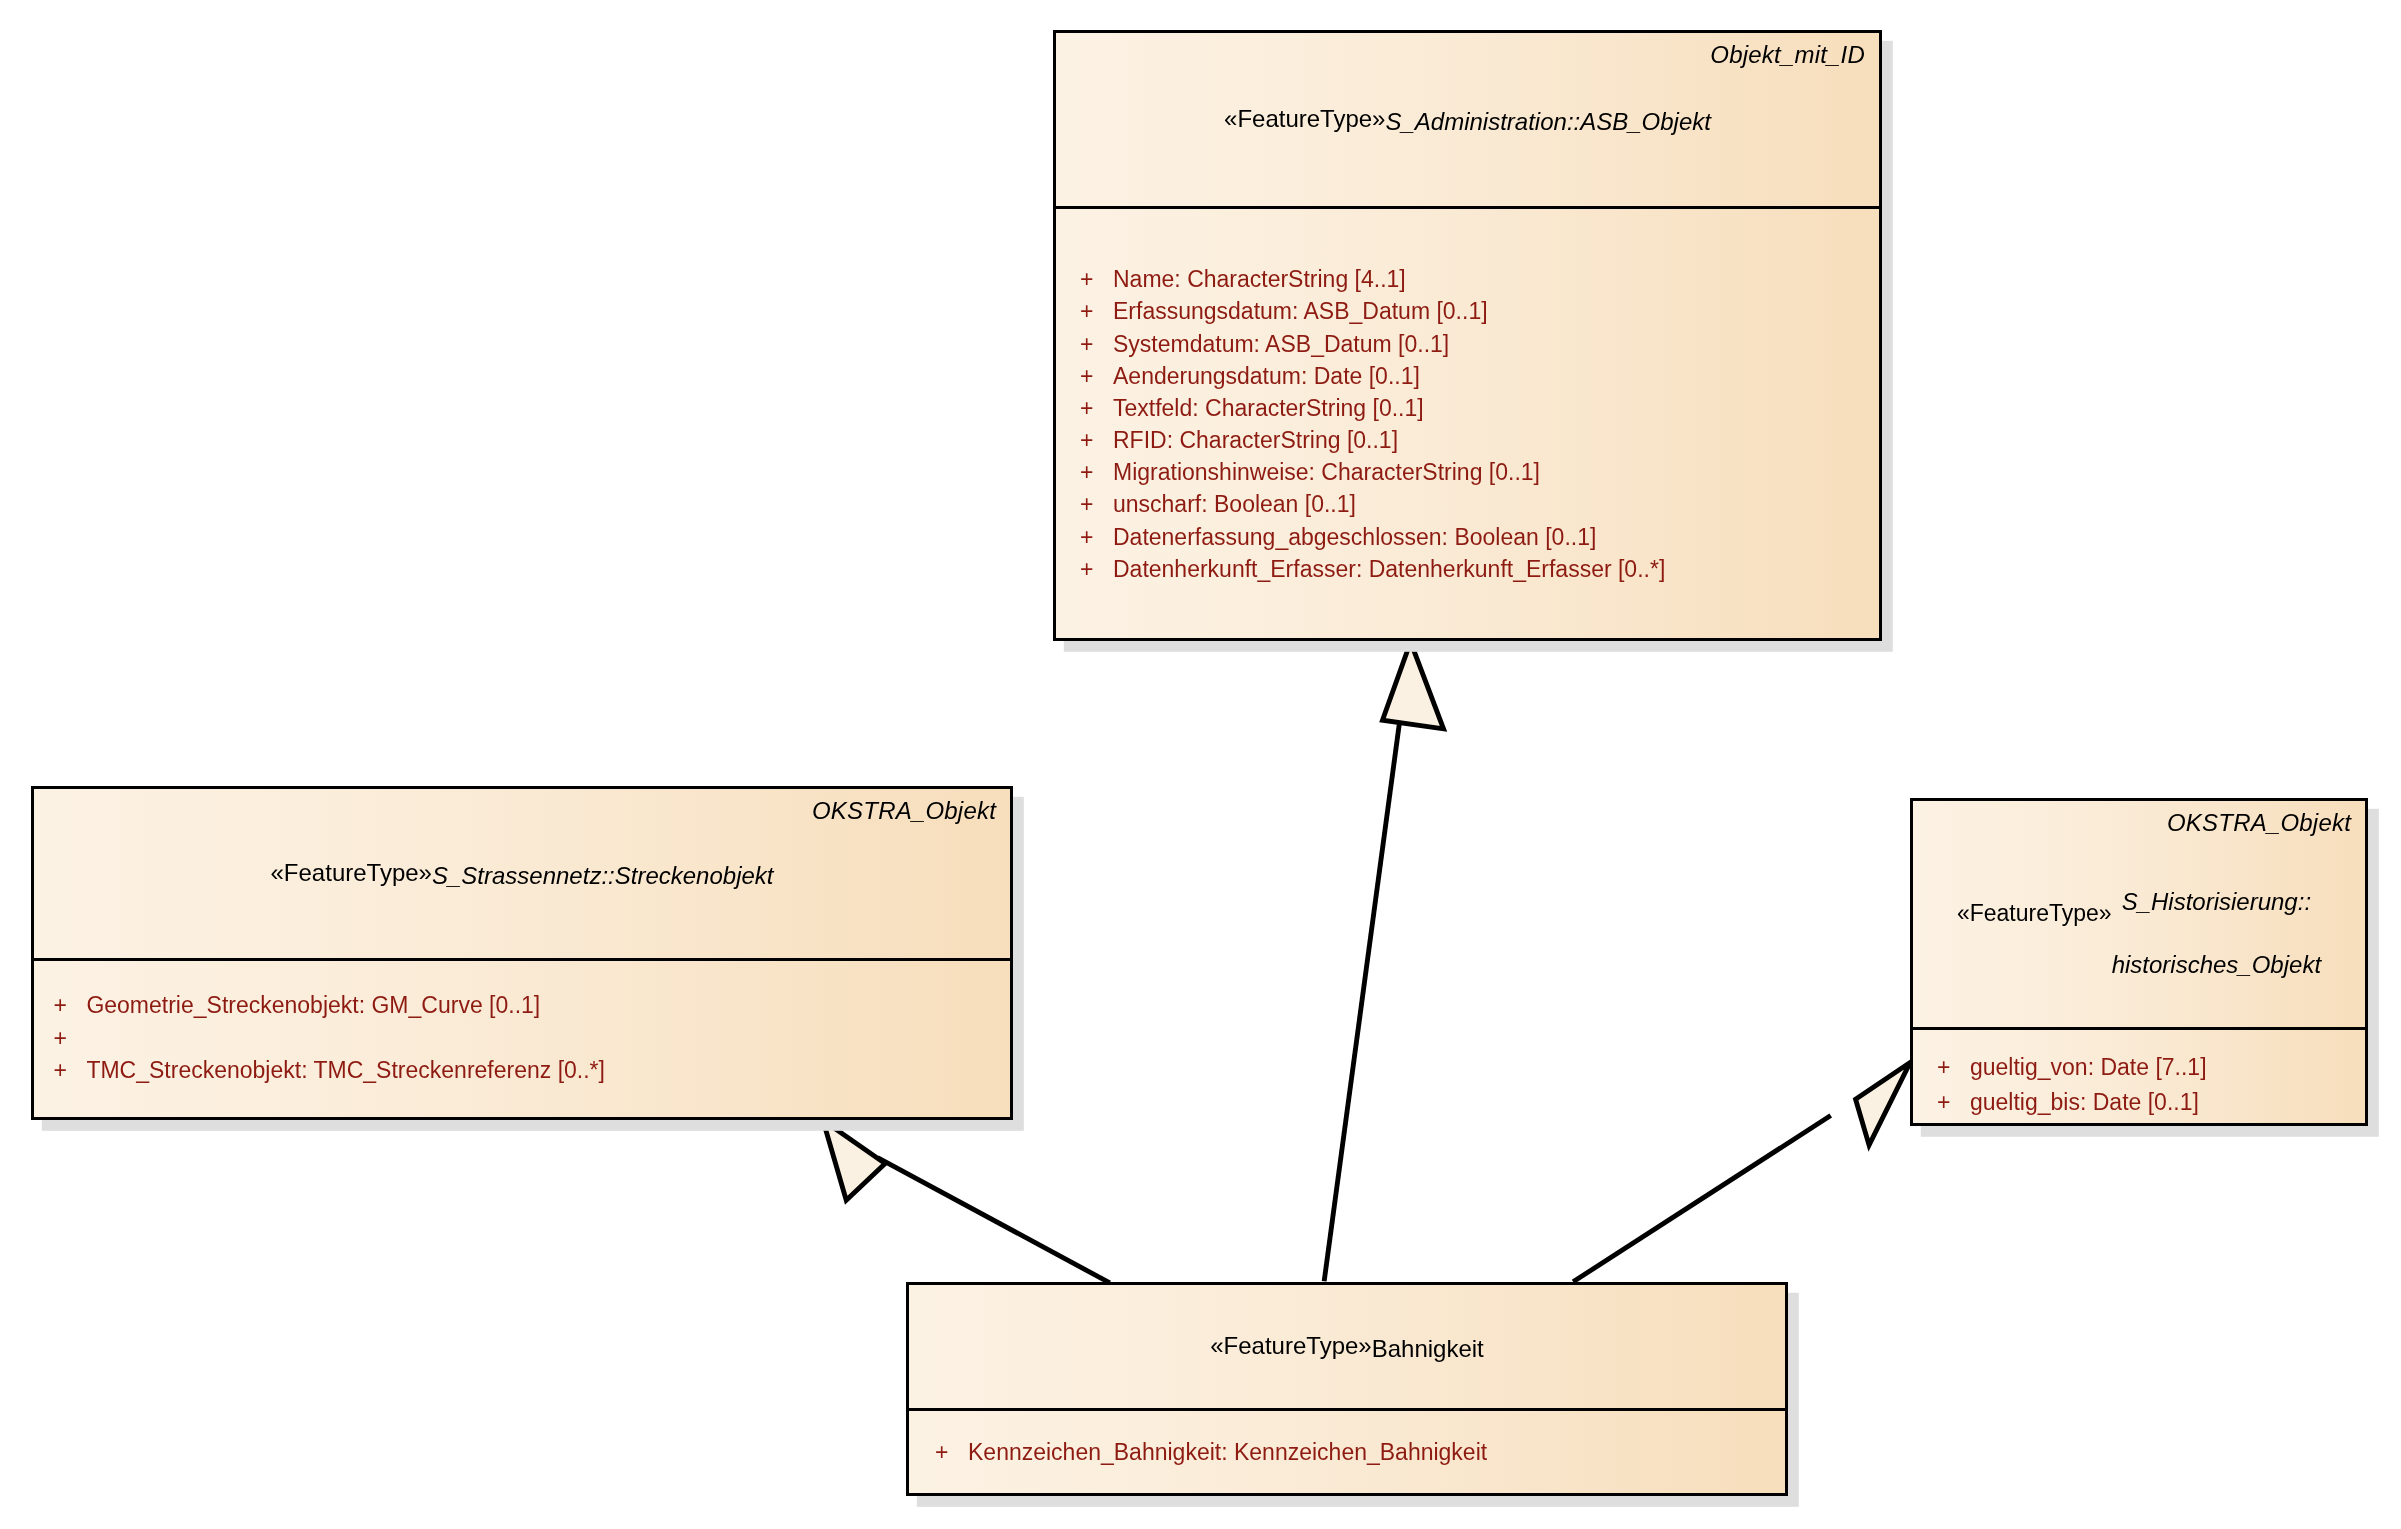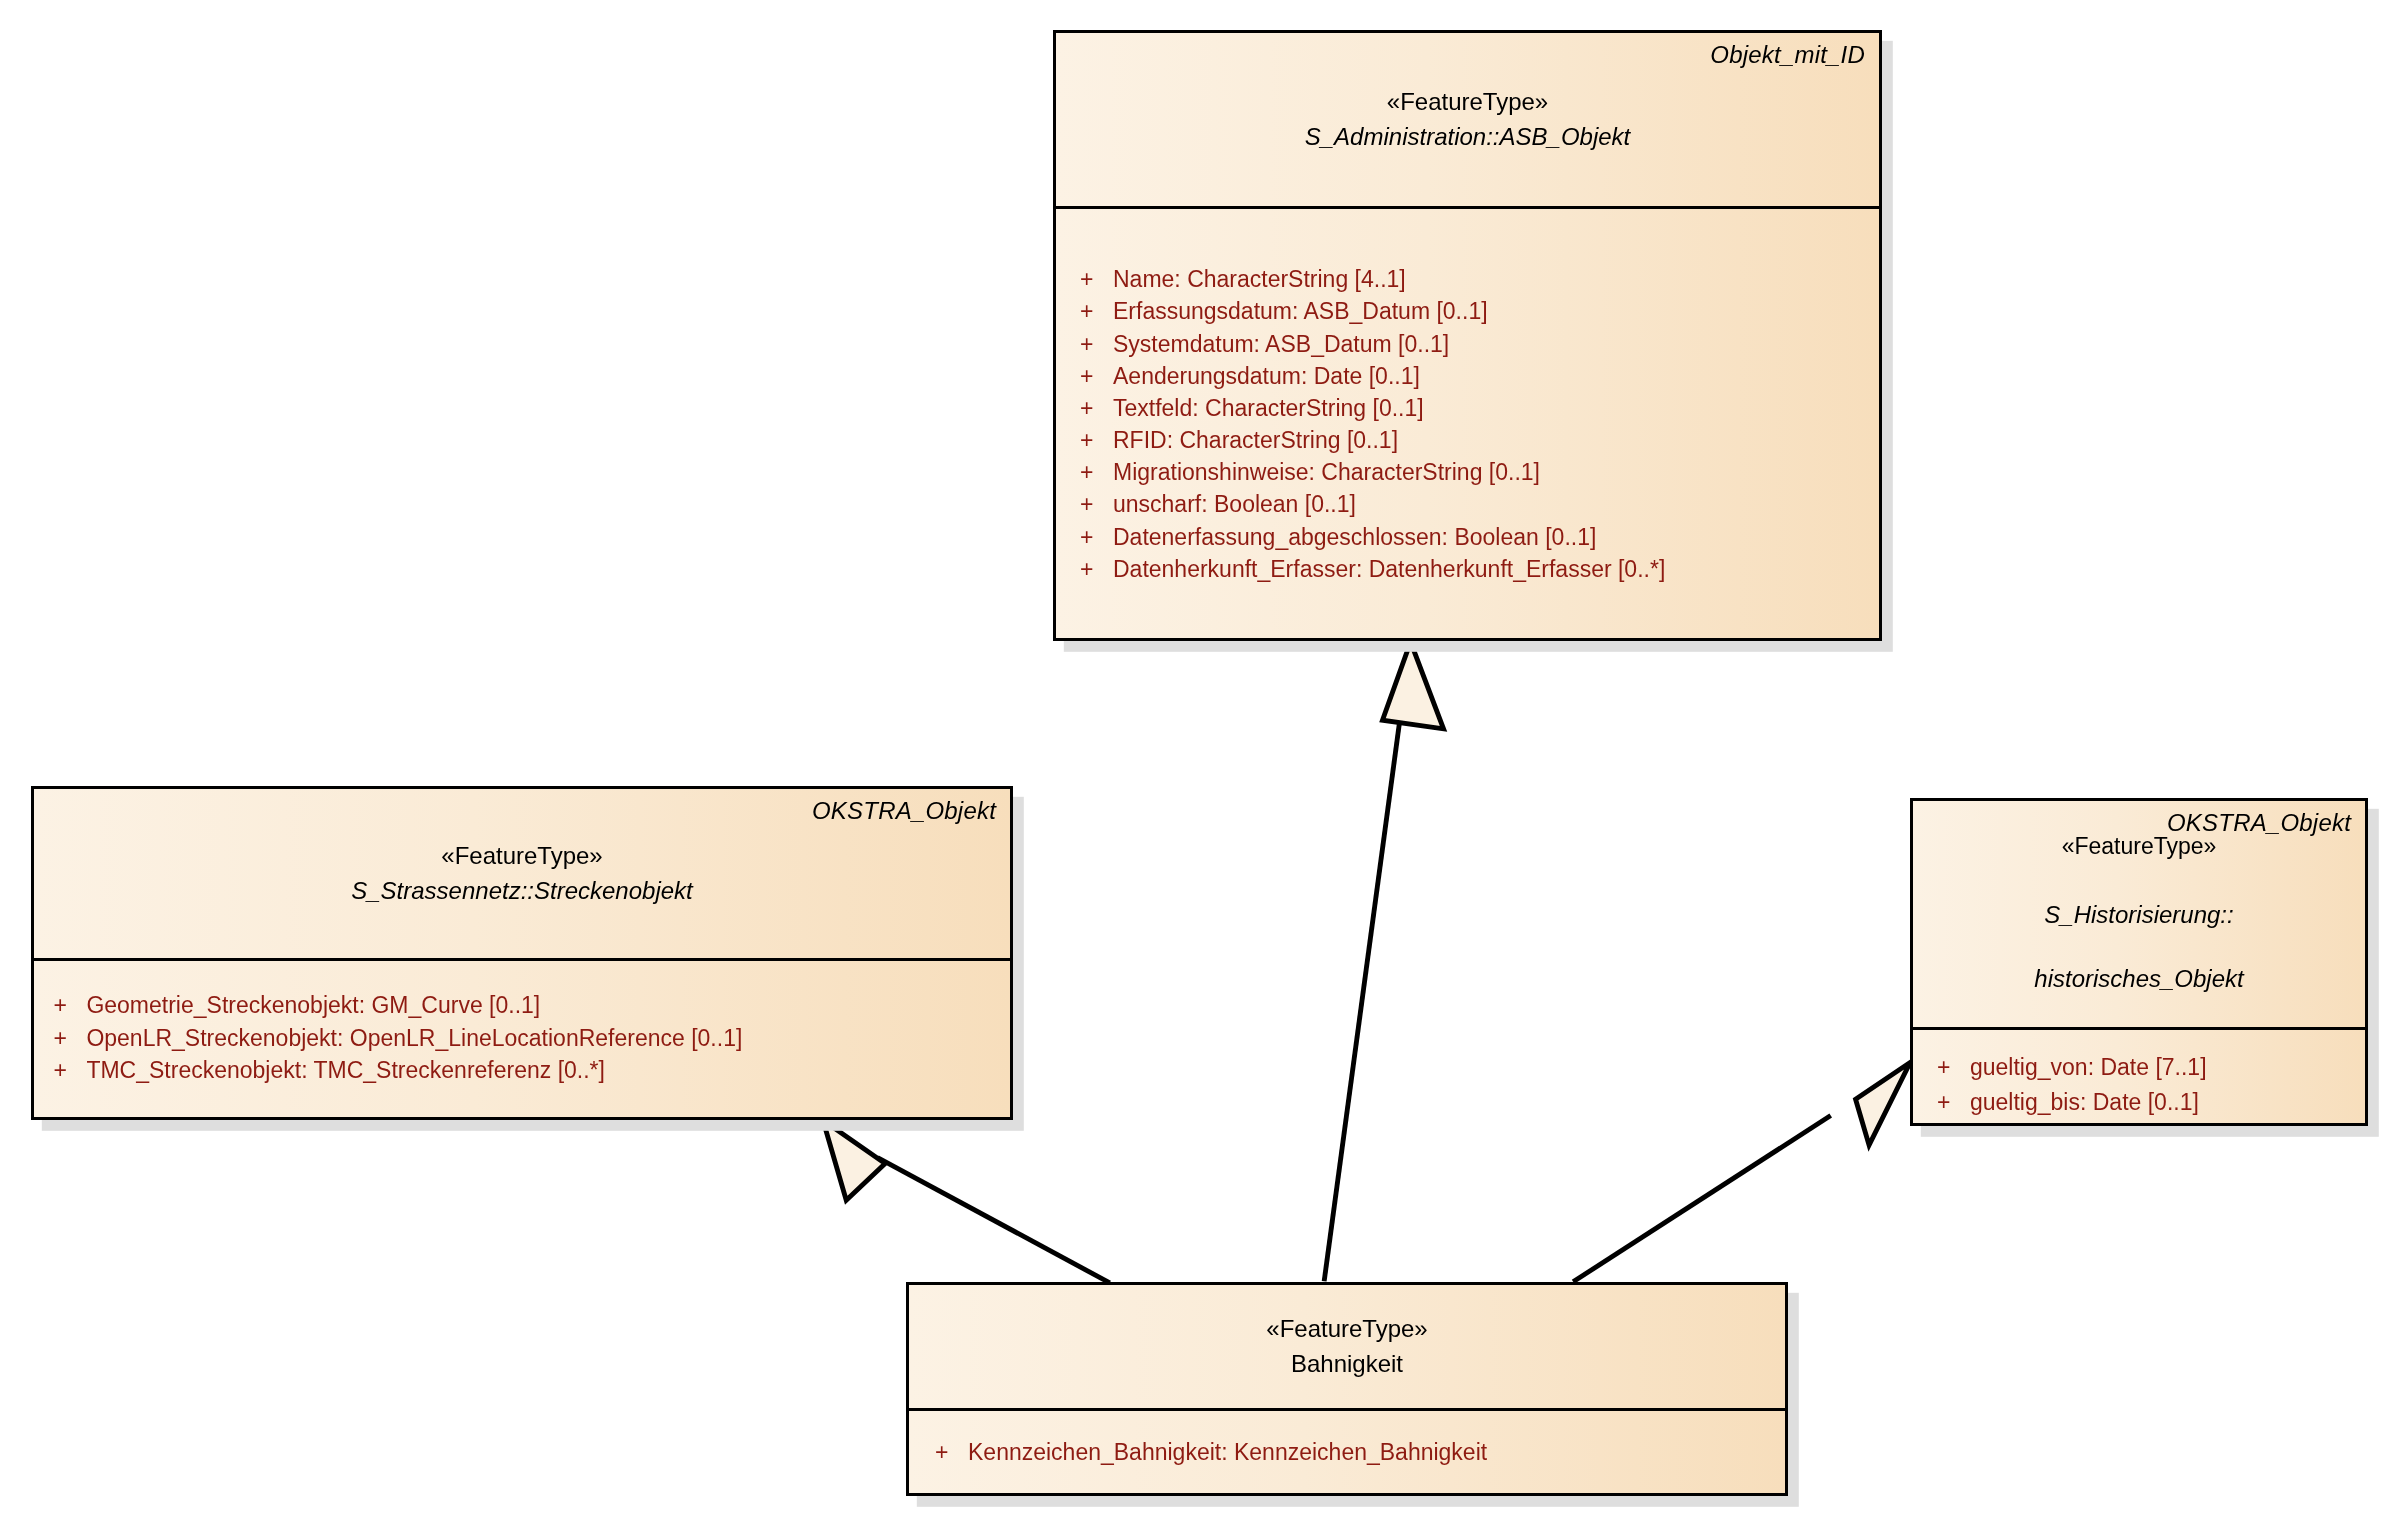--- a/index.html
+++ b/index.html
@@ -40,21 +40,20 @@
     box-shadow: 10.8px 10.8px 0 0 #DEDEDE;
     display: flex;
     flex-direction: column;
   }
 
   .class-head {
     position: relative;
     box-sizing: border-box;
     flex: 0 0 auto;
     display: flex;
-    flex-direction: column;
     align-items: center;
     justify-content: center;
   }
 
   .pkg-label {
     position: absolute;
     top: 7.6px;
     right: 14px;
     font-style: italic;
     font-size: 24px;
@@ -223,21 +222,20 @@
     </div>
 
     <div class="class-body">
       <ul class="attr-list">
         <li class="attr">
           <span class="vis">+</span>
           <span>Geometrie_Streckenobjekt: GM_Curve [0..1]</span>
         </li>
         <li class="attr">
           <span class="vis">+</span>
-          <span>OpenLR_Streckenobjekt: OpenLR_LineLocationReference [0..1]</span>
         </li>
         <li class="attr">
           <span class="vis">+</span>
           <span>TMC_Streckenobjekt: TMC_Streckenreferenz [0..*]</span>
         </li>
       </ul>
     </div>
   </div>
 
   <div class="uml-class" id="class-hist-objekt" style="left:1910px; top:798px; width:458px; height:328px;">

